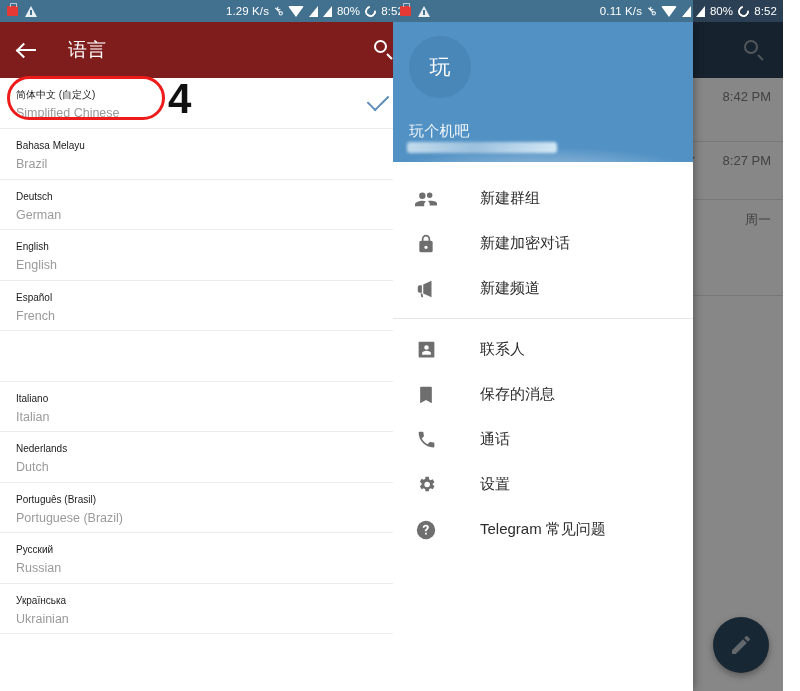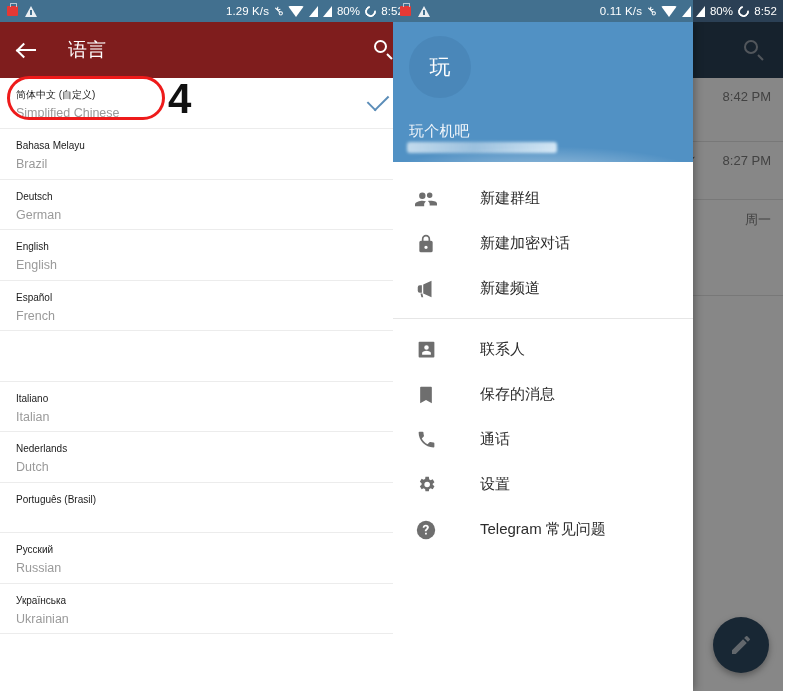--- a/index.html
+++ b/index.html
@@ -460,20 +460,21 @@
         <div class="lang-row">
           <div class="lang-name">Italiano</div>
           <div class="lang-sub">Italian</div>
         </div>
         <div class="lang-row">
           <div class="lang-name">Nederlands</div>
           <div class="lang-sub">Dutch</div>
         </div>
         <div class="lang-row">
           <div class="lang-name">Português (Brasil)</div>
+          <div class="lang-sub">Portuguese (Brazil)</div>
         </div>
         <div class="lang-row">
           <div class="lang-name">Русский</div>
           <div class="lang-sub">Russian</div>
         </div>
         <div class="lang-row">
           <div class="lang-name">Українська</div>
           <div class="lang-sub">Ukrainian</div>
         </div>
       </div>

